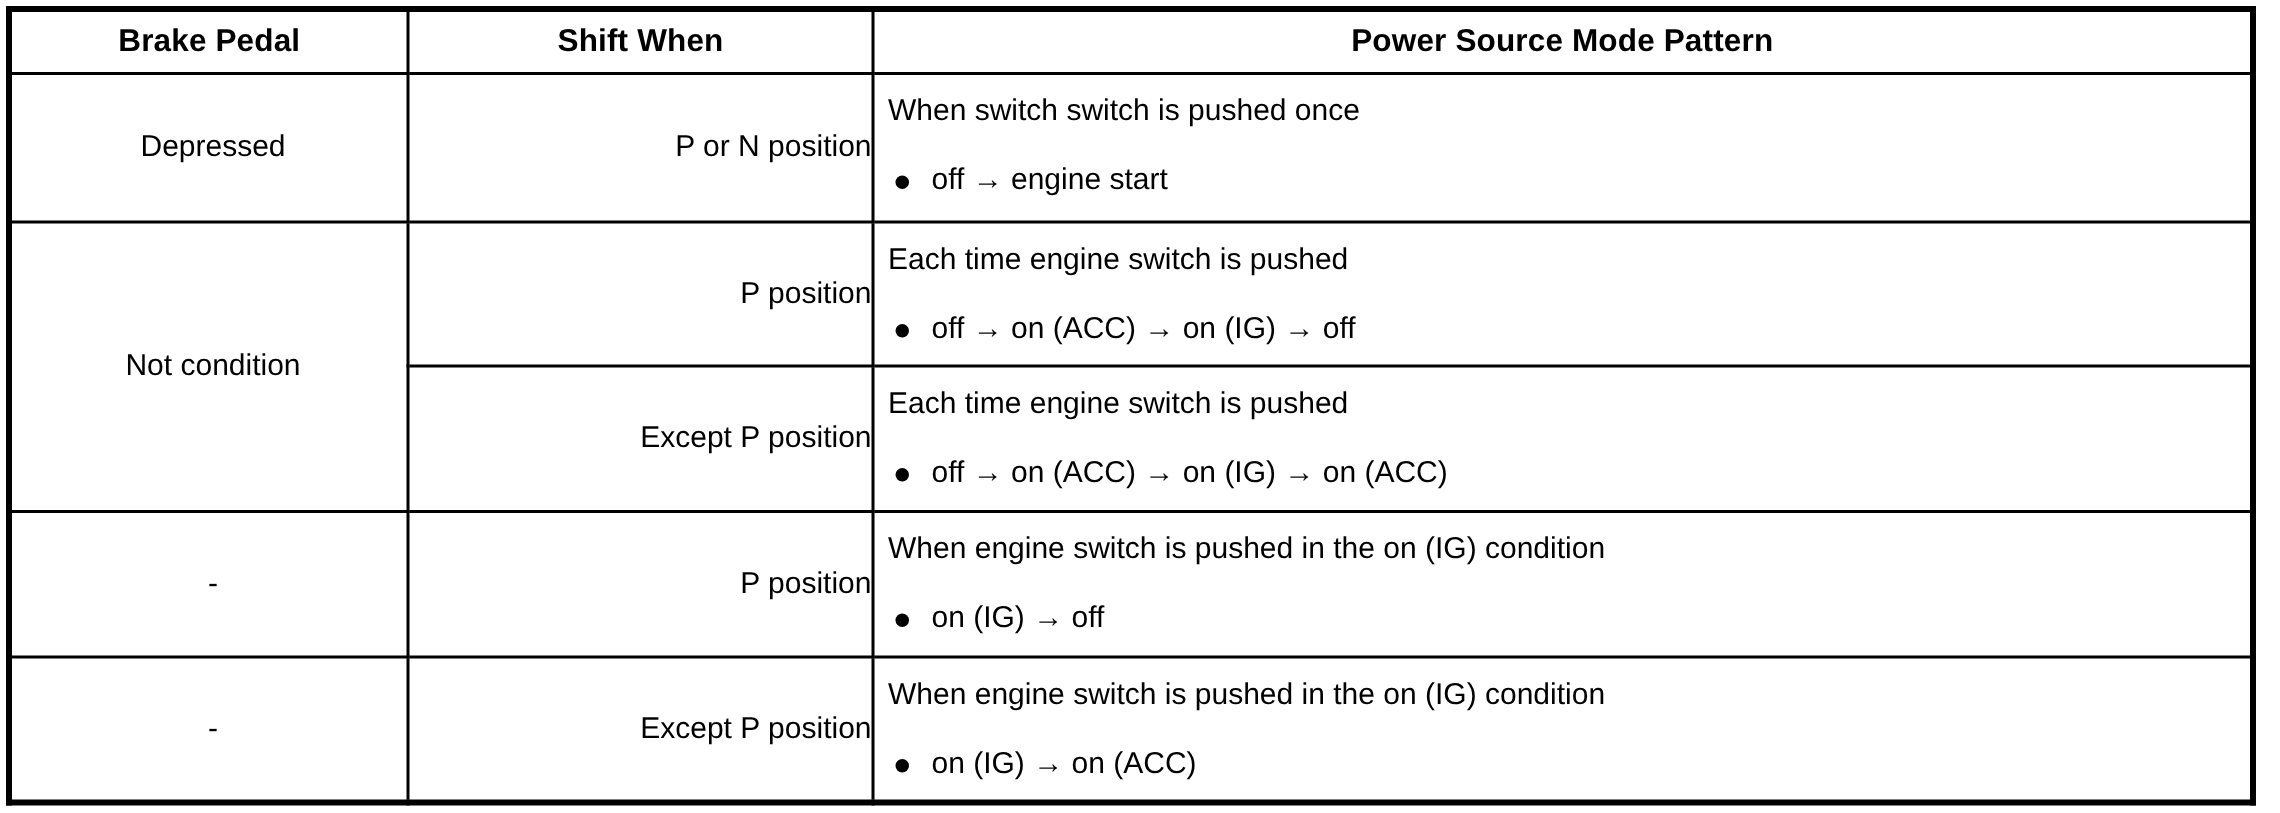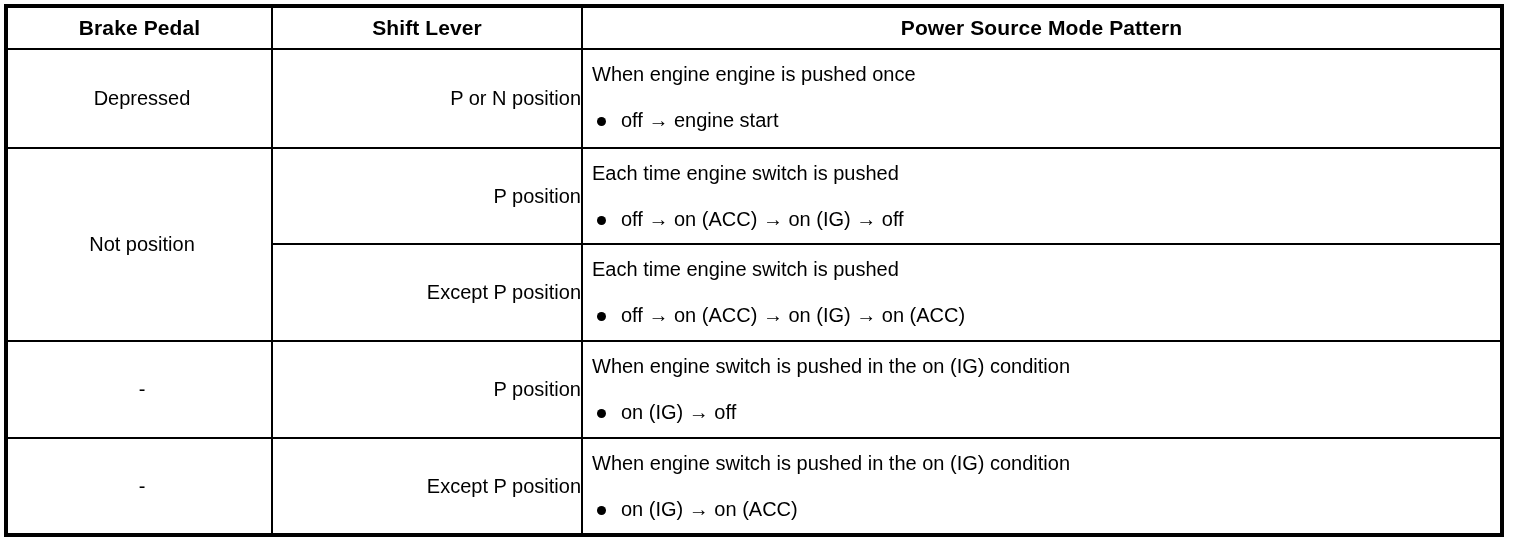--- a/index.html
+++ b/index.html
@@ -130,40 +130,40 @@
   <table class="spec">
     <colgroup>
       <col class="c-brake">
       <col class="c-shift">
       <col class="c-pattern">
     </colgroup>
     <tbody>
 
       <tr>
         <th class="hdr-cell">Brake Pedal</th>
-        <th class="hdr-cell">Shift Lever</th>
+        <th class="hdr-cell">Shift When</th>
         <th class="hdr-cell">Power Source Mode Pattern</th>
       </tr>
 
       <tr class="r1">
         <td class="cell-brake" rowspan="1">Depressed</td>
         <td class="cell-shift">P or N position</td>
         <td class="cell-pattern">
-          <p class="pattern-head">When engine engine is pushed once</p>
+          <p class="pattern-head">When switch switch is pushed once</p>
           <ul class="pattern-bullets">
             <li>
               <span class="bullet-dot"></span>
               <span>off → engine start</span>
             </li>
           </ul>
         </td>
       </tr>
 
       <tr class="r2">
-        <td class="cell-brake" rowspan="2">Not position</td>
+        <td class="cell-brake" rowspan="2">Not condition</td>
         <td class="cell-shift">P position</td>
         <td class="cell-pattern">
           <p class="pattern-head">Each time engine switch is pushed</p>
           <ul class="pattern-bullets">
             <li>
               <span class="bullet-dot"></span>
               <span>off → on (ACC) → on (IG) → off</span>
             </li>
           </ul>
         </td>

